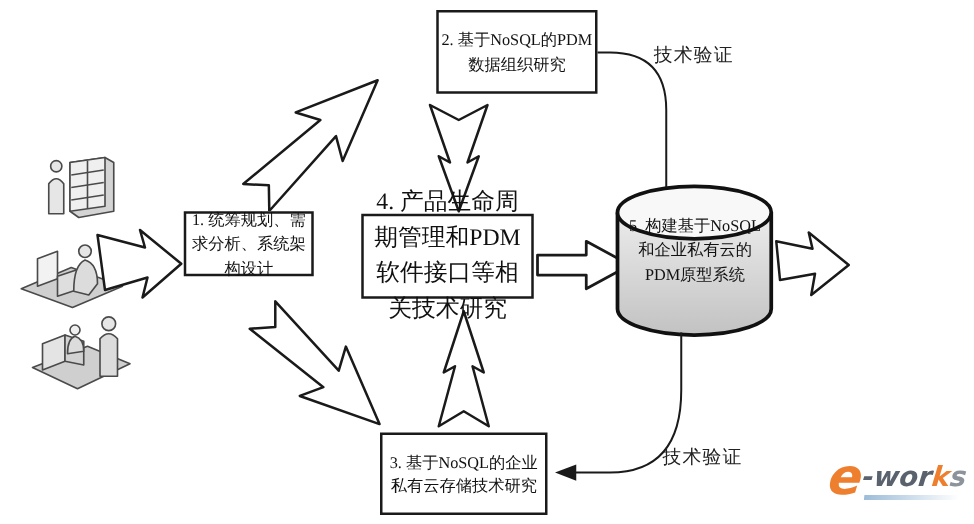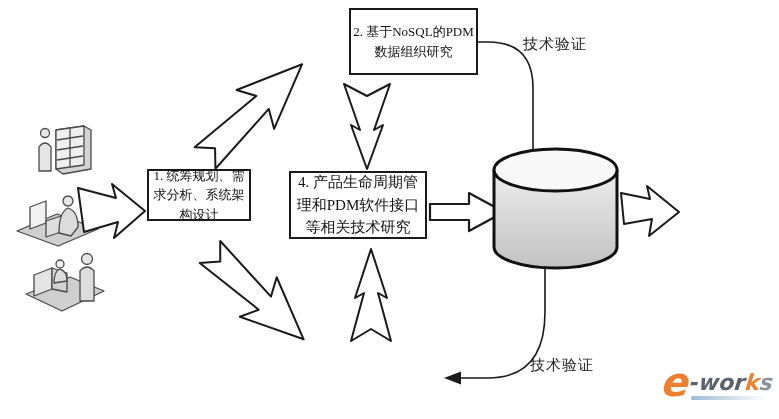--- a/index.html
+++ b/index.html
@@ -9,21 +9,21 @@
   }
   #artwork{position:absolute;left:0;top:0;width:779px;height:419px;}
   .dbox{
     position:absolute;border:2px solid #1a1a1a;background:#ffffff;
     display:flex;align-items:center;justify-content:center;text-align:center;
     font-size:13px;line-height:1.5;padding:2px;box-sizing:border-box;
   }
   .b1{left:147px;top:169px;width:104px;height:52px;}
   .b2{left:303px;top:8px;width:129px;height:67px;margin-left:46px;}
   .b3{left:304px;top:346px;width:134px;height:66px;}
-  .b4{left:289px;top:171px;width:138px;height:68px;font-size:15px;}
+  .b4{left:289px;top:171px;width:138px;height:68px;font-size:19px;}
   .b6{left:686px;top:171px;width:88px;height:67px;}
   .cyltext{
     position:absolute;left:499px;top:152px;width:114px;height:96px;
     display:flex;align-items:center;justify-content:center;text-align:center;
     font-size:13px;line-height:1.5;
   }
   .tech-label{
     position:absolute;font-size:15px;letter-spacing:1px;color:#222;
   }
   .tl-top{left:523px;top:35px;}
@@ -133,21 +133,27 @@
   </div>
 
   <div class="dbox b2">
     <span>2. 基于NoSQL的PDM数据组织研究</span>
   </div>
 
   <div class="dbox b4">
     <span>4. 产品生命周期管理和PDM软件接口等相关技术研究</span>
   </div>
 
+  <div class="dbox b3">
+    <span>3. 基于NoSQL的企业私有云存储技术研究</span>
+  </div>
 
+  <div class="cyltext">
+    <span>5. 构建基于NoSQL和企业私有云的PDM原型系统</span>
+  </div>
 
 
   <div class="tech-label tl-top">技术验证</div>
   <div class="tech-label tl-bottom">技术验证</div>
 
   <div class="logo">
     <span class="inner">
       <span class="le">e</span><span class="lwor">-wor</span><span class="lk">k</span><span class="ls">s</span>
       <span class="bar"></span>
     </span>

